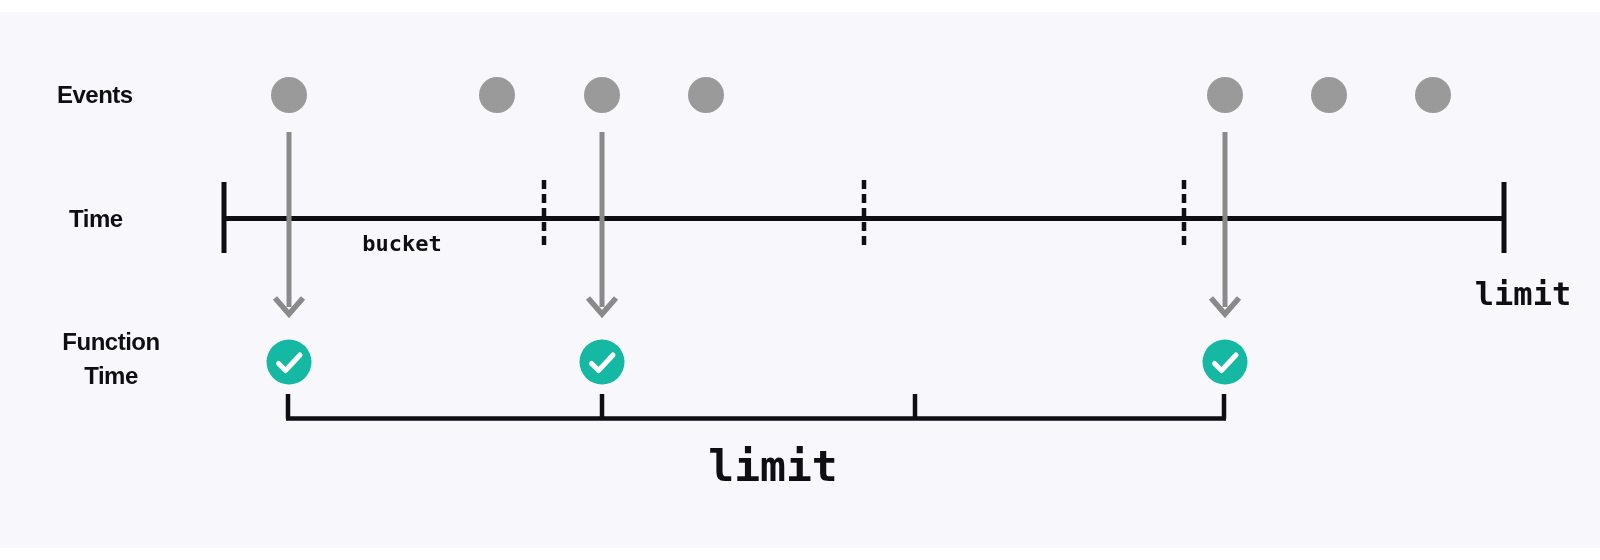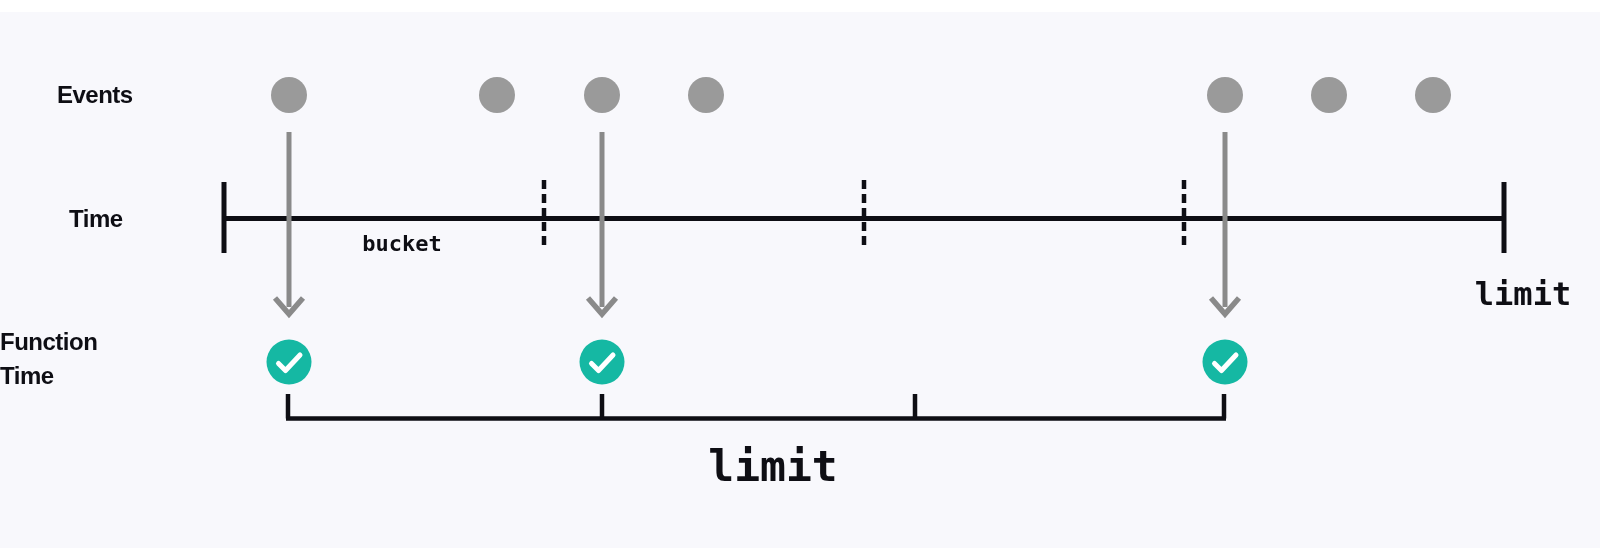--- a/index.html
+++ b/index.html
@@ -41,20 +41,21 @@
     font-family: "DejaVu Sans Mono", monospace;
     font-weight: 700;
     margin-left: 20px;
   }
   #events-label { left: 57px;  top: 77px; }
   #time-label   { left: 69px;  top: 201px; }
   #function-runs-label {
     left: 0;
     top: 325px;
     width: 222px;
+    text-align: center;
     line-height: 34px;
     white-space: normal;
   }
   #bucket-label {
     left: 382px;
     top: 233px;
     font-size: 22px;
     line-height: 22px;
     transform: translateX(-50%);
   }

